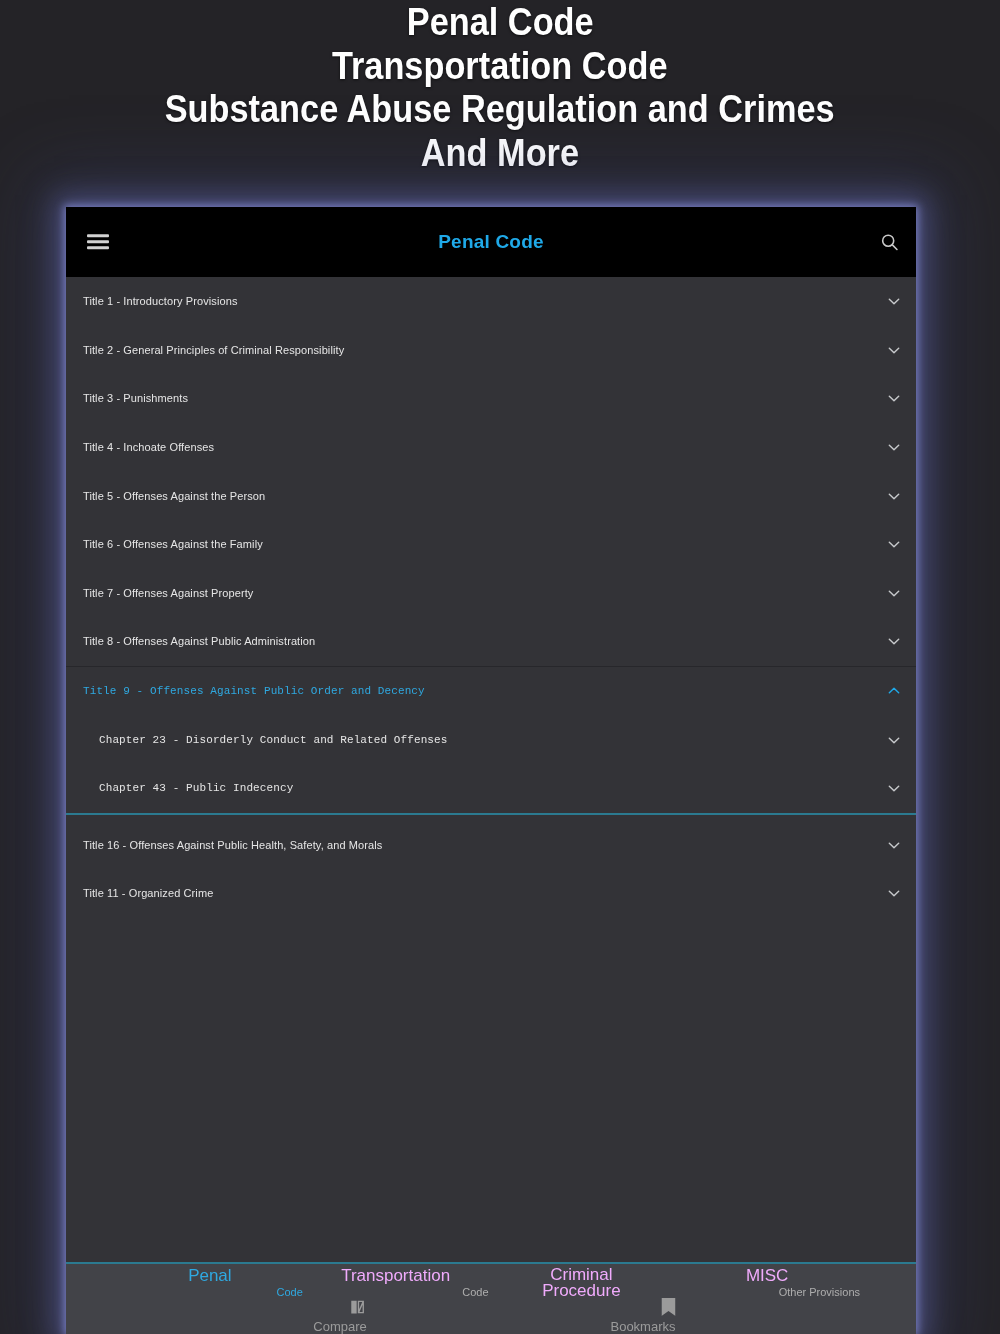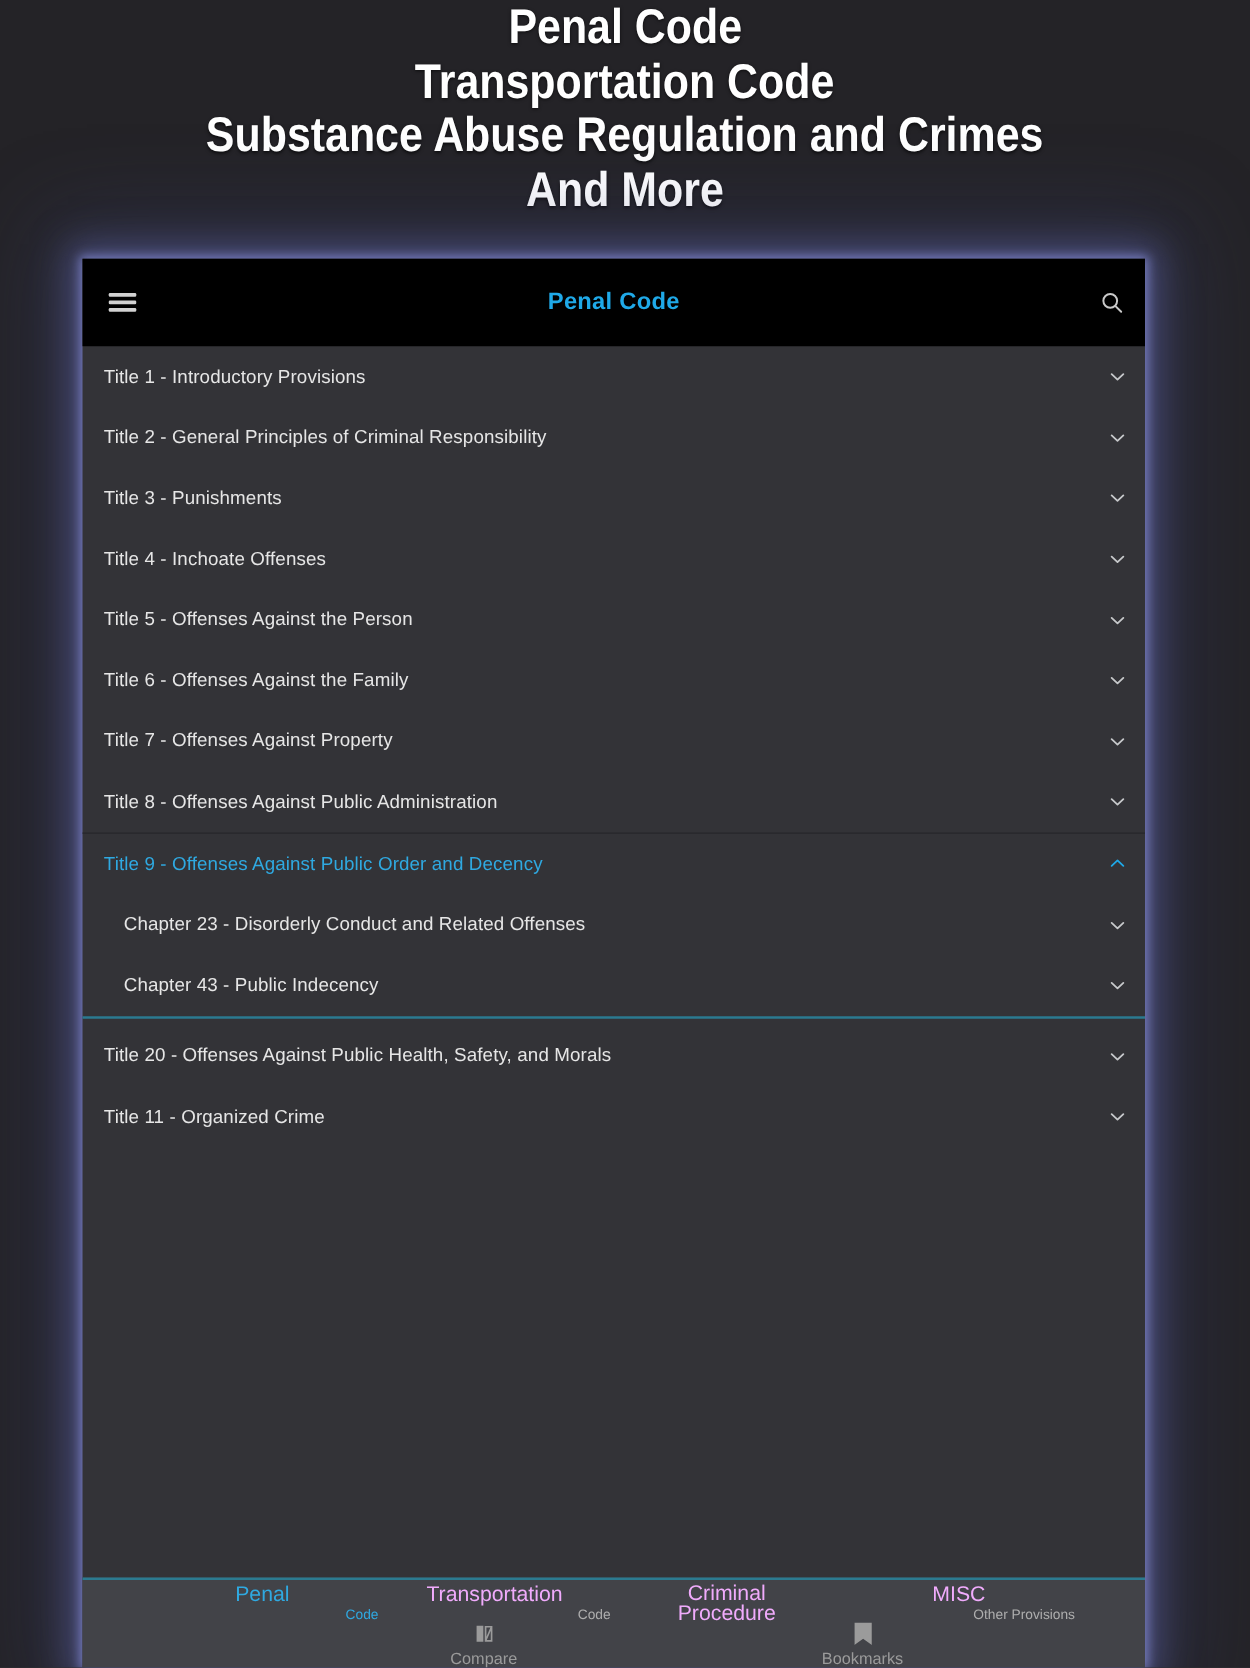--- a/index.html
+++ b/index.html
@@ -24,36 +24,36 @@
   
   .appbar{height:70px;background:#000;position:relative;display:flex;align-items:center;justify-content:center;}
   .appbar-title{font-size:19px;font-weight:700;color:#1fa9e8;letter-spacing:.2px;}
   .menu-btn{position:absolute;left:17px;top:50%;transform:translateY(-50%);cursor:pointer;padding:4px;}
   .menu-btn .bar{width:22px;height:2.6px;background:#d2d2d2;border-radius:1px;margin:3.4px 0;}
   .search-btn{position:absolute;right:14px;top:50%;transform:translateY(-50%);cursor:pointer;padding:2px;line-height:0;}
   
   .list{position:absolute;top:70px;left:0;right:0;}
   .row{height:48.6px;display:flex;align-items:center;justify-content:space-between;
        padding:0 14px 0 17px;box-sizing:border-box;cursor:pointer;}
-  .row-label{font-size:15px;color:#e6e6e6;letter-spacing:.1px;}
+  .row-label{font-size:11px;color:#e6e6e6;letter-spacing:.1px;}
   .row.chapter{padding-left:33px;}
   .row .chevron{color:#c7c9cb;line-height:0;flex:0 0 auto;}
   .row.active .row-label{color:#2fa9e1;}
   .row.active .chevron{color:#1fa9e8;}
-  .group{border-top:1px solid #27272b;border-bottom:2px solid #2b7a90;margin-bottom:6px;}
+  .group{border-top:1px solid #27272b;border-bottom:2px solid #2b7a90;margin-bottom:6px;font-family:Liberation Mono, monospace;}
   
   .tabbar{position:absolute;left:0;right:0;bottom:0;height:72px;background:#424348;
           border-top:2px solid #2b7a90;box-sizing:border-box;}
   .tabs-row{display:flex;padding:3px 56px 0 51px;}
   .tab{flex:1;text-align:center;cursor:pointer;}
   .tab-main{font-size:17px;line-height:17px;color:#f0abfc;max-width:120px;margin:0 auto;}
   .tab-sub{font-size:11px;line-height:12px;color:#aeaeae;margin-top:2px;text-align:right;}
   .tab.active .tab-main,.tab.active .tab-sub{color:#2fa9e1;}
   .tab.two-line .tab-main{line-height:16px;}
-  .action{position:absolute;top:34px;transform:translateX(-50%);text-align:center;cursor:pointer;margin-left:47px;}
+  .action{position:absolute;top:34px;transform:translateX(-50%);text-align:right;cursor:pointer;}
   .action .icon{height:19px;line-height:0;}
   .action-label{font-size:13px;color:#9b9b9b;margin-top:2px;}
 </style>
 </head>
 <body>
 
 <div class="hero">
     <div class="hero-line"><span>Penal Code</span></div>
     <div class="hero-line"><span>Transportation Code</span></div>
     <div class="hero-line"><span>Substance Abuse Regulation and Crimes</span></div>
@@ -142,21 +142,21 @@
             </svg></span>
         </div>
         <div class="row chapter">
           <span class="row-label">Chapter 43 - Public Indecency</span>
           <span class="chevron"><svg width="16" height="16" viewBox="0 0 24 24" fill="none" stroke="currentColor" stroke-width="2.2" stroke-linecap="round" stroke-linejoin="round">
               <polyline points="5 9.5 12 16 19 9.5"></polyline>
             </svg></span>
         </div>
       </div>
       <div class="row">
-        <span class="row-label">Title 20 - Offenses Against Public Health, Safety, and Morals</span>
+        <span class="row-label">Title 16 - Offenses Against Public Health, Safety, and Morals</span>
         <span class="chevron"><svg width="16" height="16" viewBox="0 0 24 24" fill="none" stroke="currentColor" stroke-width="2.2" stroke-linecap="round" stroke-linejoin="round">
             <polyline points="5 9.5 12 16 19 9.5"></polyline>
           </svg></span>
       </div>
       <div class="row">
         <span class="row-label">Title 11 - Organized Crime</span>
         <span class="chevron"><svg width="16" height="16" viewBox="0 0 24 24" fill="none" stroke="currentColor" stroke-width="2.2" stroke-linecap="round" stroke-linejoin="round">
             <polyline points="5 9.5 12 16 19 9.5"></polyline>
           </svg></span>
       </div>

